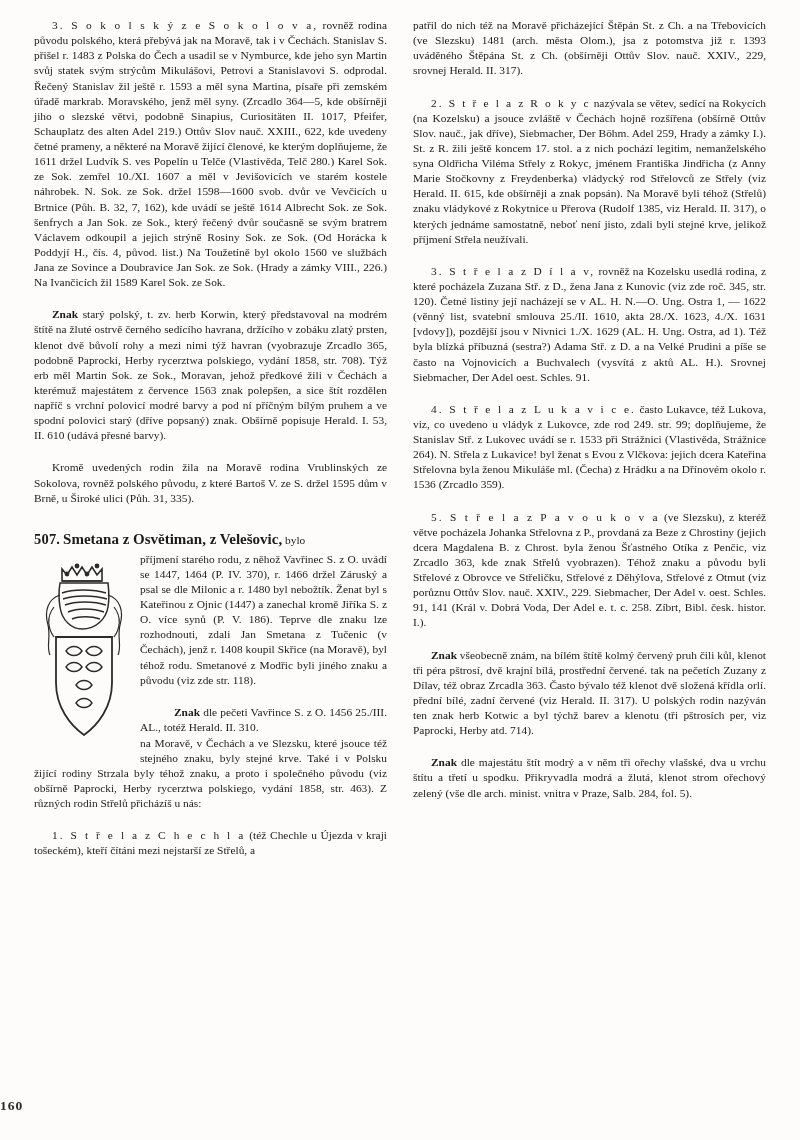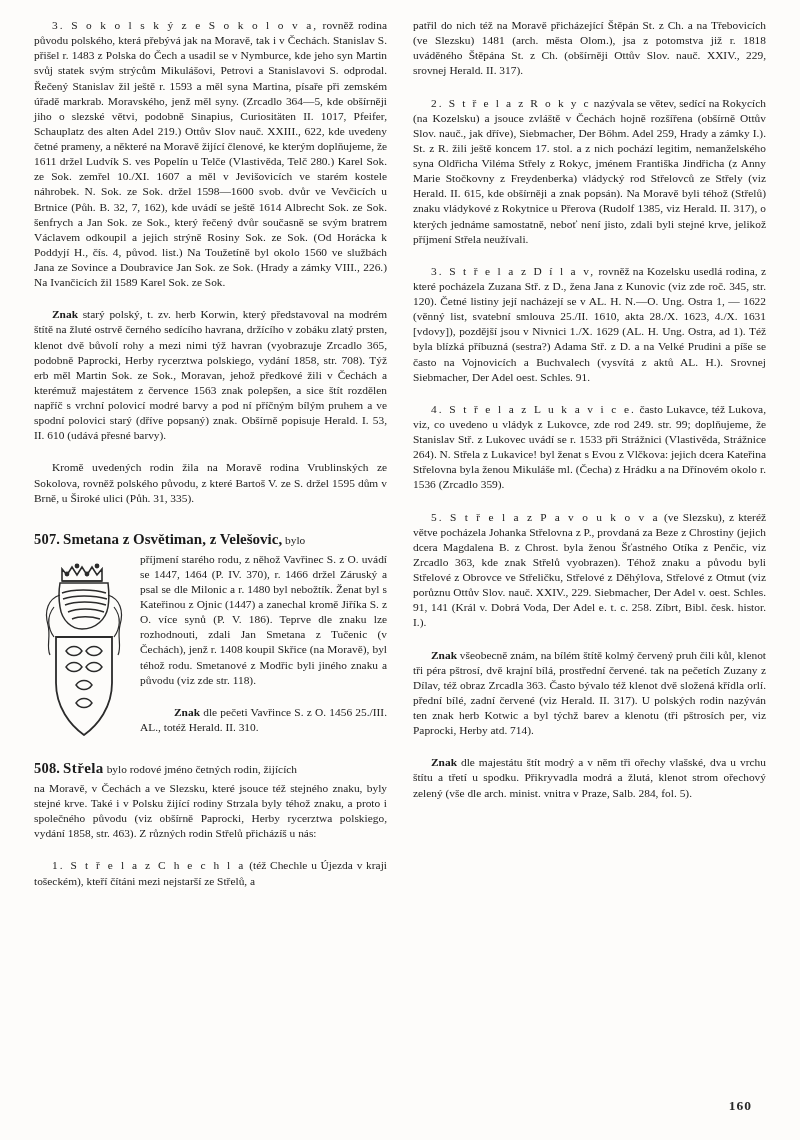--- a/index.html
+++ b/index.html
@@ -84,21 +84,21 @@
     margin: 3px 8px 2px 2px;
     position: relative;
   }
   .crest svg { display: block; }
 
   .page-number {
     position: absolute;
     bottom: 26px;
     left: 0;
     width: 752px;
-    text-align: right;
+    text-align: left;
     font-size: 13.5px;
     font-weight: bold;
     letter-spacing: 1px;
     color: #2a2a2a;
   }
   .indent-ctr { text-indent: 34px; }
 </style>
 </head>
 <body>
 
@@ -158,34 +158,30 @@
             <path d="M40,130 C44,124 52,124 56,130 C52,136 44,136 40,130 Z"></path>
             <path d="M40,148 C44,142 52,142 56,148 C52,154 44,154 40,148 Z"></path>
           </g>
         </svg>
       </div>
 
       <p class="noind">příjmení starého rodu, z něhož Vavřinec S. z O. uvádí se 1447, 1464 (P. IV. 370), r. 1466 držel Záruský a psal se dle Milonic a r. 1480 byl nebožtík. Ženat byl s Kateřinou z Ojnic (1447) a zanechal kromě Jiříka S. z O. více synů (P. V. 186). Teprve dle znaku lze rozhodnouti, zdali Jan Smetana z Tučenic (v Čechách), jenž r. 1408 koupil Skřice (na Moravě), byl téhož rodu. Smetanové z Modřic byli jiného znaku a původu (viz zde str. 118).</p>
 
       <p class="indent-ctr gap-small"><span class="znak">Znak</span><span> dle pečeti Vavřince S. z O. 1456 25./III. AL., totéž Herald. II. 310.</span></p>
 
-      <p class="entry-head">
-        <span class="entry-num">508.</span>
-        <span class="entry-name-sp">Střela</span><span class="entry-rest"> bylo rodové jméno četných rodin, žijících</span>
-      </p>
 
       <p class="noind">na Moravě, v Čechách a ve Slezsku, které jsouce též stejného znaku, byly stejné krve. Také i v Polsku žijící rodiny Strzala byly téhož znaku, a proto i společného původu (viz obšírně Paprocki, Herby rycerztwa polskiego, vydání 1858, str. 463). Z různých rodin Střelů přicházíš u nás:</p>
 
       <p class="gap-small"><span class="spaced">1. S t ř e l a   z   C h e c h l a</span><span> (též Chechle u Újezda v kraji tošeckém), kteří čítáni mezi nejstarší ze Střelů, a</span></p>
 
     </div>
 
     <div class="col">
 
-      <p class="noind">patřil do nich též na Moravě přicházející Štěpán St. z Ch. a na Třebovicích (ve Slezsku) 1481 (arch. města Olom.), jsa z potomstva již r. 1818 uváděného Štěpána St. z Ch. (obšírněji Ottův Slov. nauč. XXIV., 229, srovnej Herald. II. 317).</p>
+      <p class="noind">patřil do nich též na Moravě přicházející Štěpán St. z Ch. a na Třebovicích (ve Slezsku) 1481 (arch. města Olom.), jsa z potomstva již r. 1393 uváděného Štěpána St. z Ch. (obšírněji Ottův Slov. nauč. XXIV., 229, srovnej Herald. II. 317).</p>
 
       <p class="gap-small"><span class="spaced">2. S t ř e l a   z   R o k y c</span><span> nazývala se větev, sedící na Rokycích (na Kozelsku) a jsouce zvláště v Čechách hojně rozšířena (obšírně Ottův Slov. nauč., jak dříve), Siebmacher, Der Böhm. Adel 259, Hrady a zámky I.). St. z R. žili ještě koncem 17. stol. a z nich pochází legitim, nemanželského syna Oldřicha Viléma Střely z Rokyc, jménem Františka Jindřicha (z Anny Marie Stočkovny z Freydenberka) vládycký rod Střelovců ze Střely (viz Herald. II. 615, kde obšírněji a znak popsán). Na Moravě byli téhož (Střelů) znaku vládykové z Rokytnice u Přerova (Rudolf 1385, viz Herald. II. 317), o kterých jednáme samostatně, neboť není jisto, zdali byli stejné krve, jelikož příjmení Střela neužívali.</span></p>
 
       <p class="gap-small"><span class="spaced">3. S t ř e l a   z   D í l a v,</span><span> rovněž na Kozelsku usedlá rodina, z které pocházela Zuzana Stř. z D., žena Jana z Kunovic (viz zde roč. 345, str. 120). Četné listiny její nacházejí se v AL. H. N.—O. Ung. Ostra 1, — 1622 (věnný list, svatební smlouva 25./II. 1610, akta 28./X. 1623, 4./X. 1631 [vdovy]), pozdější jsou v Nivnici 1./X. 1629 (AL. H. Ung. Ostra, ad 1). Též byla blízká příbuzná (sestra?) Adama Stř. z D. a na Velké Prudini a píše se často na Vojnovicích a Buchvalech (vysvítá z aktů AL. H.). Srovnej Siebmacher, Der Adel oest. Schles. 91.</span></p>
 
       <p class="gap-small"><span class="spaced">4. S t ř e l a   z   L u k a v i c e.</span><span> často Lukavce, též Lukova, viz, co uvedeno u vládyk z Lukovce, zde rod 249. str. 99; doplňujeme, že Stanislav Stř. z Lukovec uvádí se r. 1533 při Strážnici (Vlastivěda, Strážnice 264). N. Střela z Lukavice! byl ženat s Evou z Vlčkova: jejich dcera Kateřina Střelovna byla ženou Mikuláše ml. (Čecha) z Hrádku a na Dřínovém okolo r. 1536 (Zrcadlo 359).</span></p>
 
       <p class="gap-small"><span class="spaced">5. S t ř e l a   z   P a v o u k o v a</span><span> (ve Slezsku), z kteréž větve pocházela Johanka Střelovna z P., provdaná za Beze z Chrostiny (jejich dcera Magdalena B. z Chrost. byla ženou Šťastného Otíka z Penčic, viz Zrcadlo 363, kde znak Střelů vyobrazen). Téhož znaku a původu byli Střelové z Obrovce ve Střeličku, Střelové z Děhýlova, Střelové z Otmut (viz porůznu Ottův Slov. nauč. XXIV., 229. Siebmacher, Der Adel v. oest. Schles. 91, 141 (Král v. Dobrá Voda, Der Adel e. t. c. 258. Zíbrt, Bibl. česk. histor. I.).</span></p>
 
       <p class="gap-small"><span class="znak">Znak</span><span> všeobecně znám, na bílém štítě kolmý červený pruh čili kůl, klenot tři péra pštrosí, dvě krajní bílá, prostřední červené. tak na pečetích Zuzany z Dílav, též obraz Zrcadla 363. Často bývalo též klenot dvě složená křídla orlí. přední bílé, zadní červené (viz Herald. II. 317). U polských rodin nazýván ten znak herb Kotwic a byl týchž barev a klenotu (tři pštrosích per, viz Paprocki, Herby atd. 714).</span></p>

